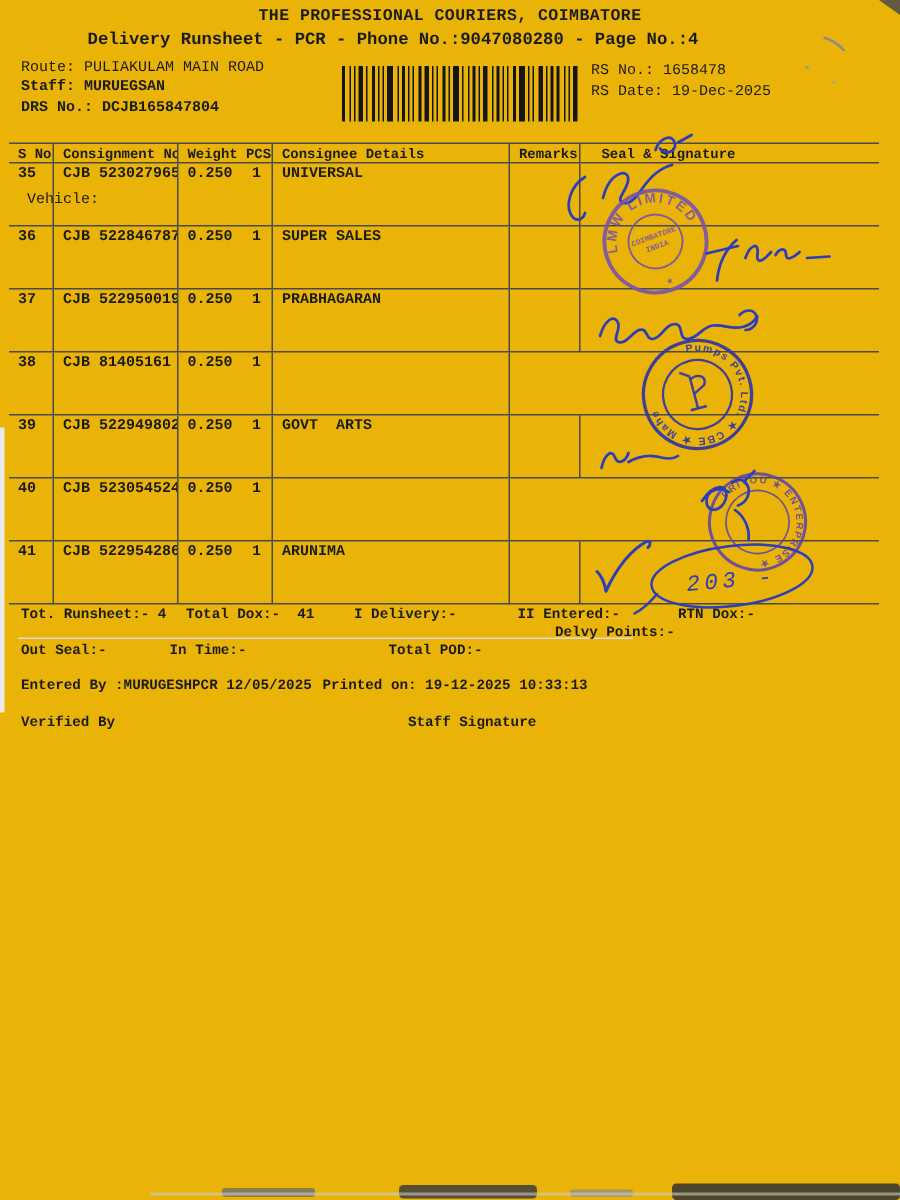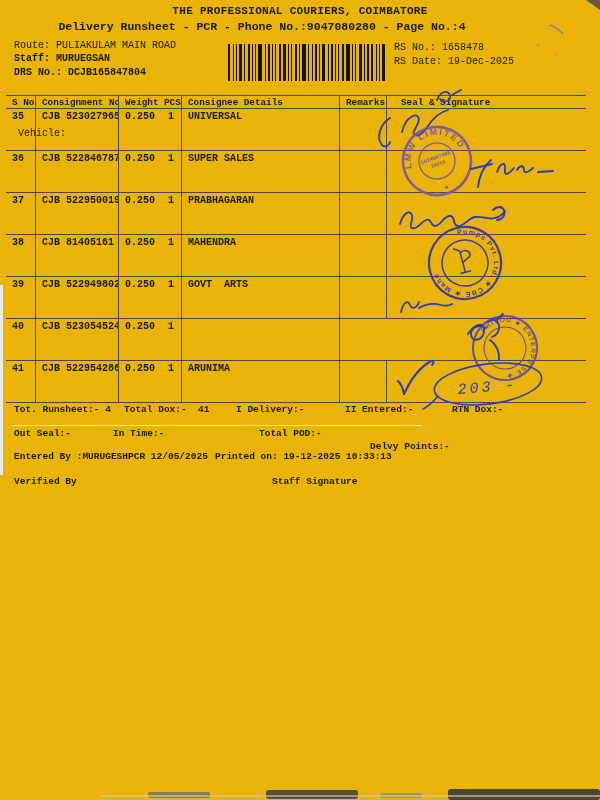--- a/index.html
+++ b/index.html
@@ -82,21 +82,20 @@
           <div class="cell bR" style="padding-left: 4px;">1</div>
           <div class="cell bR">PRABHAGARAN</div>
           <div class="cell bR"></div>
           <div class="cell c-seal"></div>
         </div>
         <div class="trow body-row">
           <div class="cell bR">38</div>
           <div class="cell bR">CJB 81405161</div>
           <div class="cell ">0.250</div>
           <div class="cell bR" style="padding-left: 4px;">1</div>
-          <div class="cell bR">MAHENDRA</div>
           <div class="cell bR"></div>
           <div class="cell c-seal"></div>
         </div>
         <div class="trow body-row">
           <div class="cell bR">39</div>
           <div class="cell bR">CJB 522949802</div>
           <div class="cell ">0.250</div>
           <div class="cell bR" style="padding-left: 4px;">1</div>
           <div class="cell bR">GOVT  ARTS</div>
           <div class="cell bR"></div>
@@ -125,21 +124,21 @@
   <div class="abs foot" style="left:14px;top:404px;">Tot. Runsheet:- 4</div>
   <div class="abs foot" style="left:124px;top:404px;">Total Dox:-  41</div>
   <div class="abs foot" style="left:236px;top:404px;">I Delivery:-</div>
   <div class="abs foot" style="left:345px;top:404px;">II Entered:-</div>
   <div class="abs foot" style="left:452px;top:404px;">RTN Dox:-</div>
 
   <div class="scanline" style="left:12px;top:425px;width:410px;height:1px;"></div>
   <div class="abs foot" style="left:14px;top:428px;">Out Seal:-</div>
   <div class="abs foot" style="left:113px;top:428px;">In Time:-</div>
   <div class="abs foot" style="left:216px;top:428px;margin-left:43px;">Total POD:-</div>
-  <div class="abs foot" style="left:322px;top:441px;padding-left:48px;">Delvy Points:-</div>
+  <div class="abs foot" style="left:322px;top:416px;padding-left:48px;">Delvy Points:-</div>
 
   <div class="abs foot" style="left:14px;top:451px;">Entered By :MURUGESHPCR 12/05/2025</div>
   <div class="abs foot" style="left:215px;top:451px;">Printed on: 19-12-2025 10:33:13</div>
 
   <div class="abs foot" style="left:14px;top:476px;">Verified By</div>
   <div class="abs foot" style="left:272px;top:476px;">Staff Signature</div>
 
   <svg class="overlay" viewBox="0 0 600 800">
     <defs>
       <path id="arcTop" d="M -26,0 A 26,26 0 0 1 26,0"></path>

